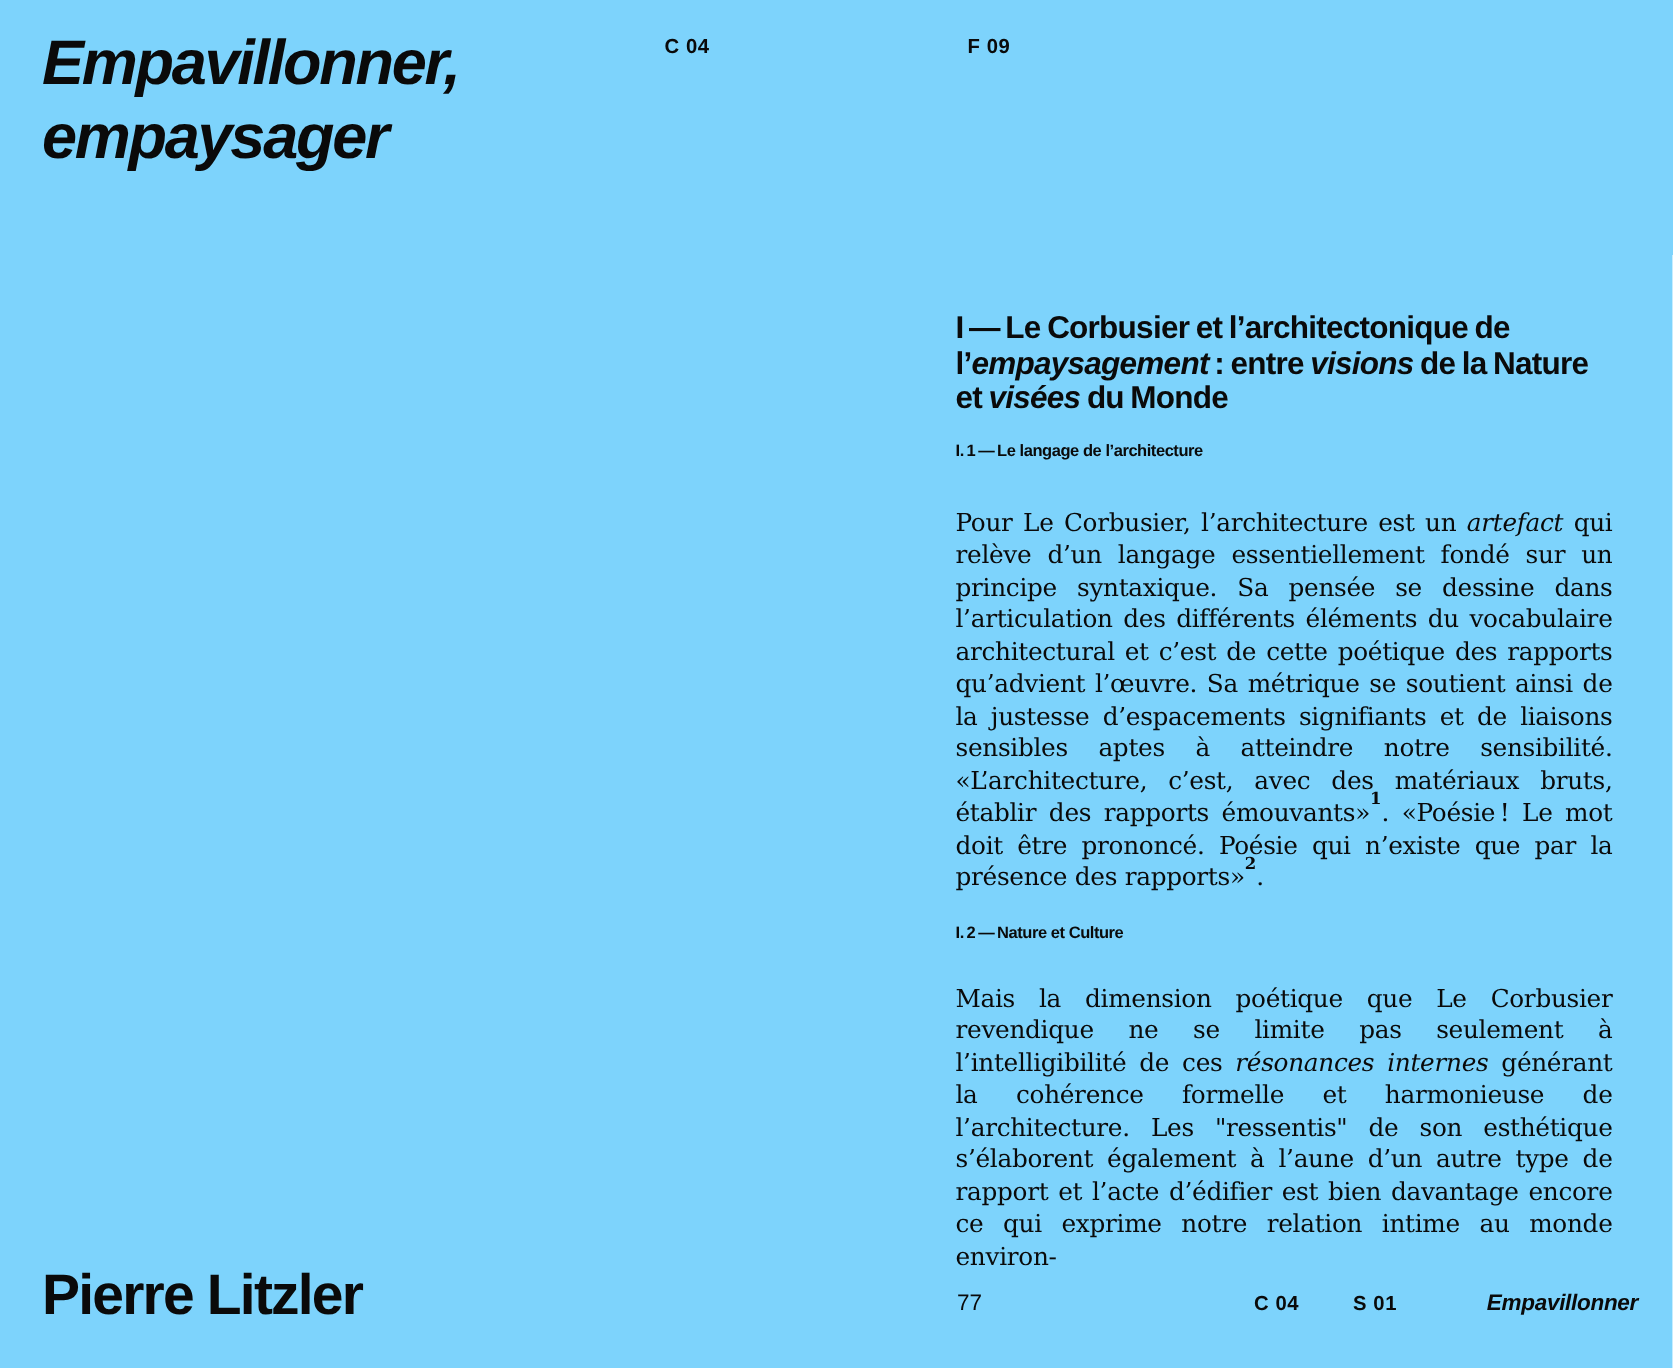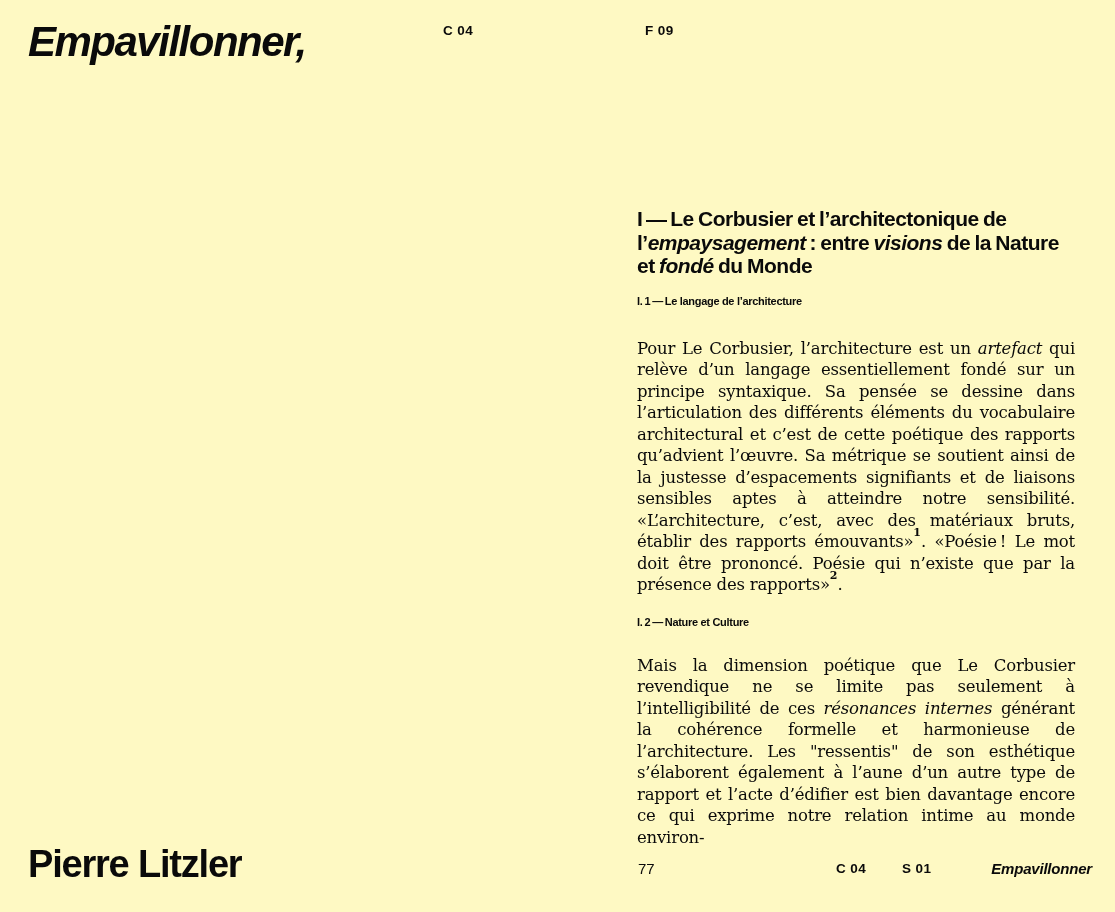--- a/index.html
+++ b/index.html
@@ -1,19 +1,19 @@
 <!DOCTYPE html>
 <html><head>
 <meta charset="utf-8">
 <style>
   html,body{margin:0;padding:0;background:#ffffff;}
   .page{
     position:relative;
     width:1115px;height:912px;
-    background:#fef9c3;
+    background:#7dd3fc;
     color:#0a0a0a;
     overflow:hidden;
     font-family:"Liberation Sans", sans-serif;
   }
   
   .page-title{
     position:absolute;left:28px;top:17px;margin:0;
     font-family:"Liberation Sans", sans-serif;
     font-style:italic;font-weight:700;
     font-size:42px;line-height:49px;
@@ -86,29 +86,29 @@
     font-weight:700;font-style:italic;
     font-size:15px;line-height:16px;
     letter-spacing:-0.2px;
   }
 </style>
 </head>
 <body>
 
 <div class="page">
 
-  <h1 class="page-title"><span>Empavillonner,</span><br></h1>
+  <h1 class="page-title"><span>Empavillonner,</span><br><span>empaysager</span></h1>
 
   <div class="marginal chapter">C 04</div>
 
   <div class="marginal figure">F 09</div>
 
   <main class="column">
 
-    <h2 class="article-heading"><span>I — Le Corbusier et l’architectonique de l’</span><span class="it">empaysagement</span><span> : entre </span><span class="it">visions</span><span> de la Nature et </span><span class="it">fondé</span><span> du Monde</span></h2>
+    <h2 class="article-heading"><span>I — Le Corbusier et l’architectonique de l’</span><span class="it">empaysagement</span><span> : entre </span><span class="it">visions</span><span> de la Nature et </span><span class="it">visées</span><span> du Monde</span></h2>
 
     <h3 class="subsection first">I. 1 — Le langage de l’architecture</h3>
 
     <p class="body-par first"><span>Pour Le Corbusier, l’architecture est un </span><span class="it">artefact</span><span> qui relève d’un langage essentiellement fondé sur un principe syntaxique. Sa pensée se dessine dans l’articulation des différents éléments du vocabulaire architectural et c’est de cette poétique des rapports qu’advient l’œuvre. Sa métrique se soutient ainsi de la justesse d’espacements signifiants et de liaisons sensibles aptes à atteindre notre sensibilité. «L’architecture, c’est, avec des matériaux bruts, établir des rapports émouvants»</span><sup>1</sup><span>. «Poésie ! Le mot doit être prononcé. Poésie qui n’existe que par la présence des rapports»</span><sup>2</sup><span>.</span></p>
 
     <h3 class="subsection second">I. 2 — Nature et Culture</h3>
 
     <p class="body-par second"><span>Mais la dimension poétique que Le Corbusier revendique ne se limite pas seulement à l’intelligibilité de ces </span><span class="it">résonances internes</span><span> générant la cohérence formelle et harmonieuse de l’architecture. Les "ressentis" de son esthétique s’élaborent également à l’aune d’un autre type de rapport et l’acte d’édifier est bien davantage encore ce qui exprime notre relation intime au monde environ-</span></p>
 
   </main>

